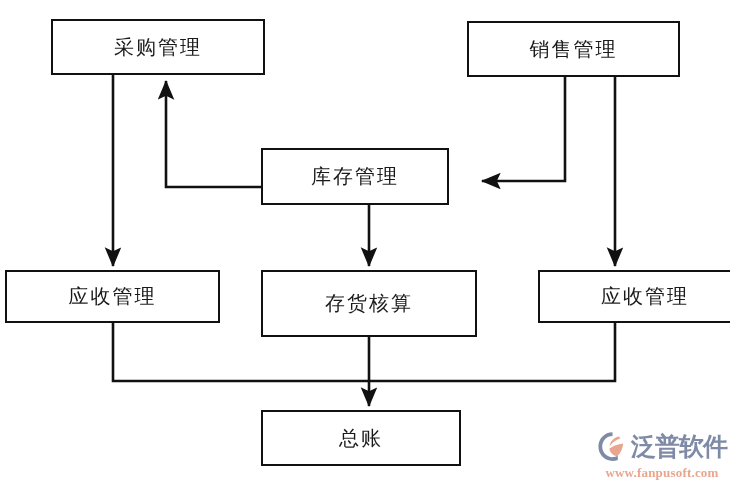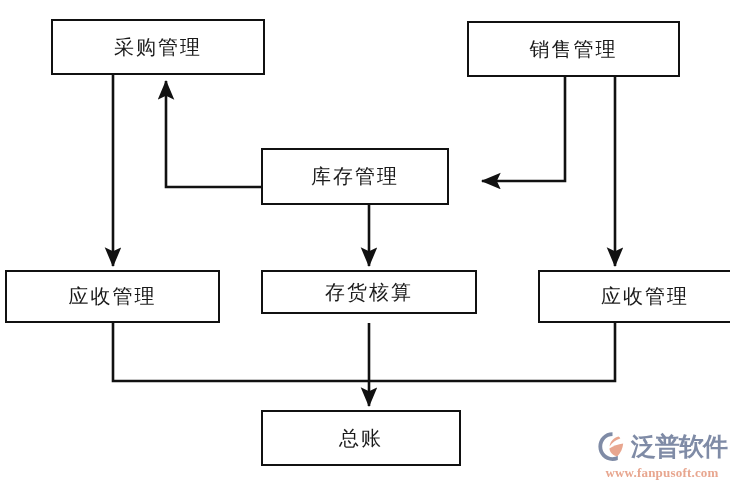--- a/index.html
+++ b/index.html
@@ -28,21 +28,21 @@
     color: #1a1a1a;
     font-size: 20px;
     letter-spacing: 2px;
     font-weight: 400;
     font-family: "Liberation Serif", "DejaVu Serif", serif;
   }
   #n-purchase  { left: 51px;  top: 19px;  width: 214px; height: 56px; }
   #n-sales     { left: 467px; top: 21px;  width: 213px; height: 56px; }
   #n-inventory { left: 261px; top: 148px; width: 188px; height: 57px; }
   #n-payable   { left: 5px;   top: 270px; width: 215px; height: 53px; }
-  #n-stockcalc { left: 261px; top: 270px; width: 216px; height: 44px; }
+  #n-stockcalc { left: 261px; top: 270px; width: 216px; height: 67px; }
   #n-receivable{ left: 508px; top: 270px; width: 214px; height: 53px; margin-left: 30px; }
   #n-ledger    { left: 261px; top: 410px; width: 200px; height: 56px; }
 
   #edges {
     position: absolute;
     left: 0; top: 0;
     width: 730px; height: 492px;
     pointer-events: none;
   }
 

